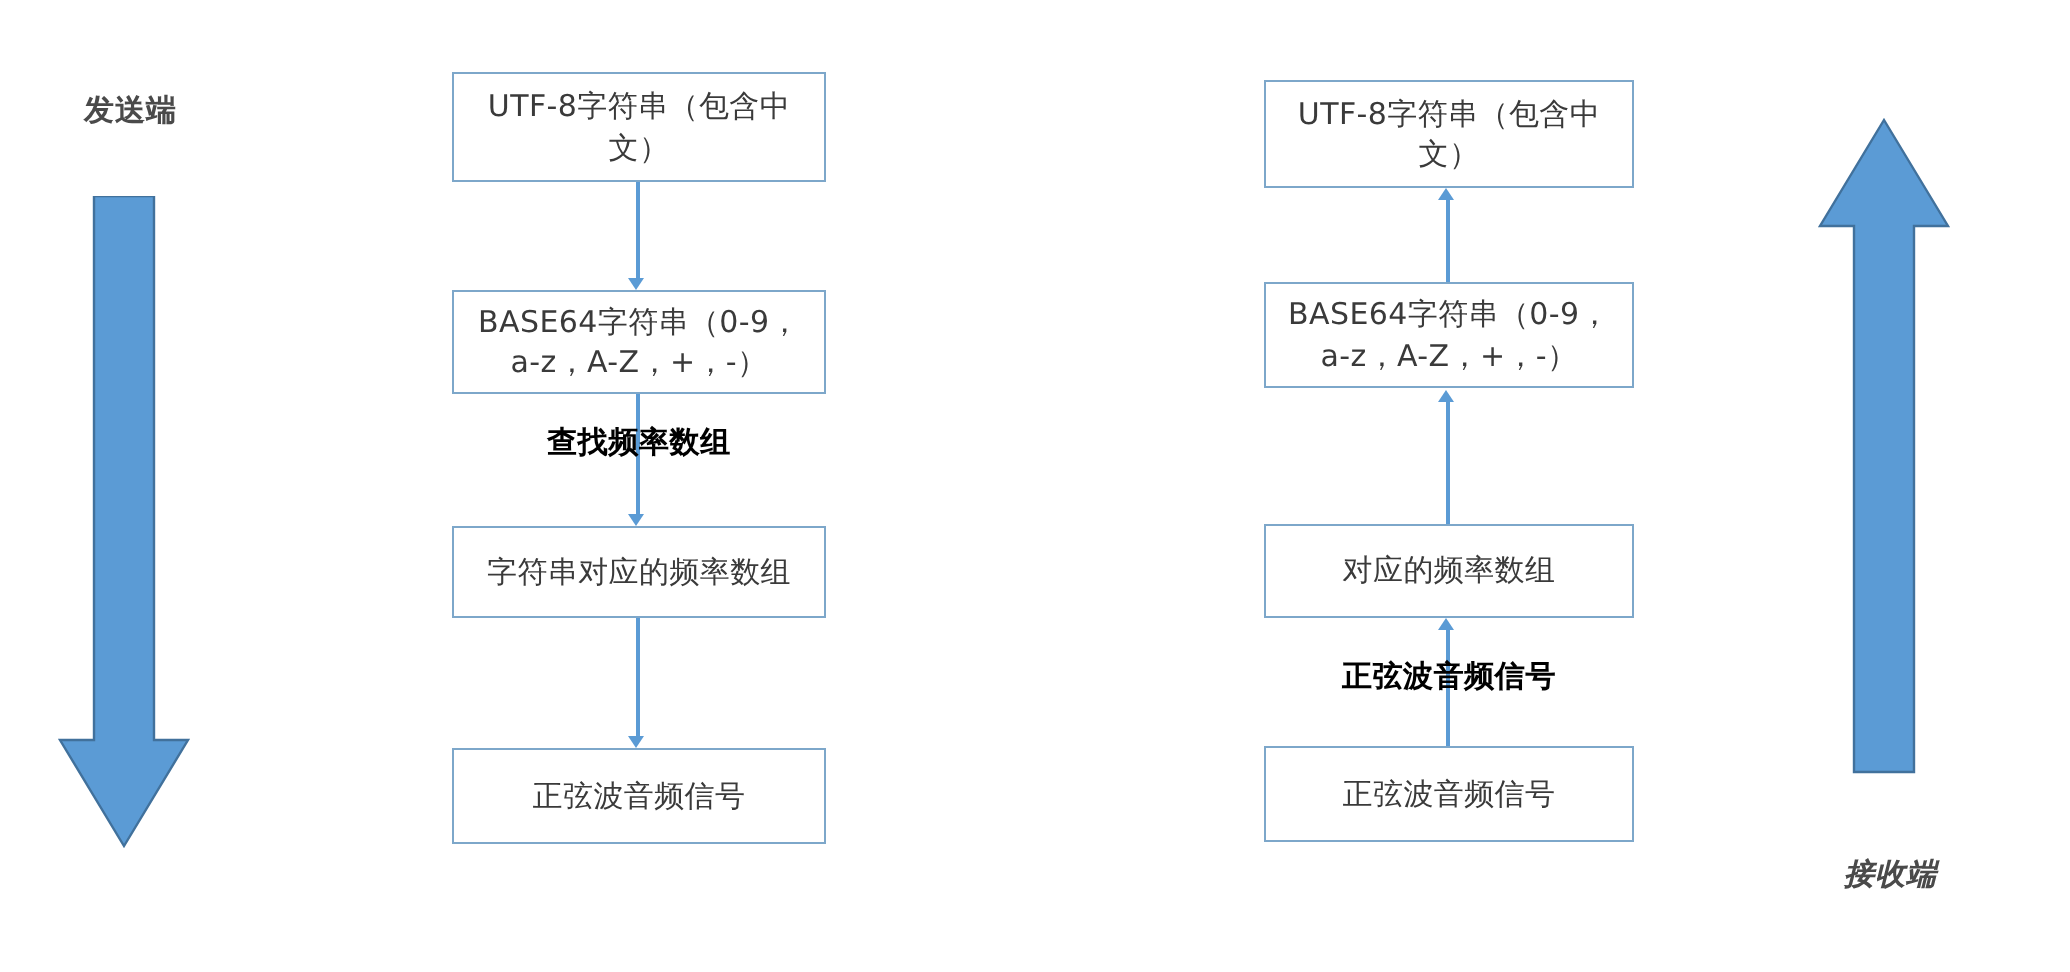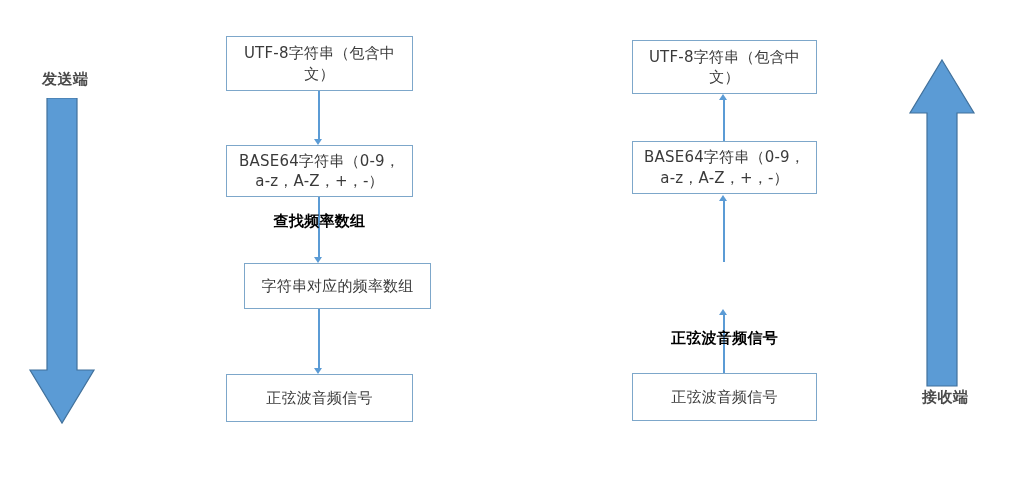--- a/index.html
+++ b/index.html
@@ -76,72 +76,75 @@
     font-size: 15px;
     white-space: nowrap;
     letter-spacing: 0.5px;
   }
 </style>
 </head>
 <body>
 
 <div id="diagram">
 
-  <div class="sidelabel" style="left:42px; top:46px;margin-top:24px;">发送端</div>
+  <div class="sidelabel" style="left:42px; top:46px;">发送端</div>
 
   <div class="bigarrow" style="left:22px; top:98px;">
     <svg width="80" height="330" viewBox="0 0 80 330">
       <polygon points="25,0 55,0 55,272 72,272 40,325 8,272 25,272" fill="#5b9bd5" stroke="#41719c" stroke-width="1.2"></polygon>
     </svg>
   </div>
 
   <div class="node" style="left:226px; top:36px; width:187px; height:55px;">
     <span class="txt">UTF-8字符串（包含中文）</span>
   </div>
 
   <div class="node" style="left:226px; top:145px; width:187px; height:52px;">
     <span class="txt">BASE64字符串（0-9，a-z，A-Z，+，-）</span>
   </div>
 
-  <div class="node" style="left:226px; top:263px; width:187px; height:46px;margin-left:18px;">
+  <div class="node" style="left:226px; top:263px; width:187px; height:46px;">
     <span class="txt">字符串对应的频率数组</span>
   </div>
 
   <div class="node" style="left:226px; top:374px; width:187px; height:48px;">
     <span class="txt">正弦波音频信号</span>
   </div>
 
   <div class="conn" style="left:318px; top:91px; height:48px;"></div>
   <div class="arrowhead down" style="left:314px; top:139px;"></div>
 
   <div class="conn" style="left:318px; top:197px; height:60px;"></div>
   <div class="arrowhead down" style="left:314px; top:257px;"></div>
 
   <div class="conn" style="left:318px; top:309px; height:59px;"></div>
   <div class="arrowhead down" style="left:314px; top:368px;"></div>
 
   <div class="caption" style="left:226px; top:212px; width:187px;">查找频率数组</div>
 
 
-  <div class="sidelabel" style="left:922px; top:388px;">接收端</div>
+  <div class="sidelabel" style="left:922px; top:428px;font-style:italic;">接收端</div>
 
   <div class="bigarrow" style="left:902px; top:58px;">
     <svg width="80" height="330" viewBox="0 0 80 330">
       <polygon points="40,2 72,55 55,55 55,328 25,328 25,55 8,55" fill="#5b9bd5" stroke="#41719c" stroke-width="1.2"></polygon>
     </svg>
   </div>
 
   <div class="node" style="left:632px; top:40px; width:185px; height:54px;">
     <span class="txt">UTF-8字符串（包含中文）</span>
   </div>
 
   <div class="node" style="left:632px; top:141px; width:185px; height:53px;">
     <span class="txt">BASE64字符串（0-9，a-z，A-Z，+，-）</span>
   </div>
 
+  <div class="node" style="left:632px; top:262px; width:185px; height:47px;">
+    <span class="txt">对应的频率数组</span>
+  </div>
 
   <div class="node" style="left:632px; top:373px; width:185px; height:48px;">
     <span class="txt">正弦波音频信号</span>
   </div>
 
   <div class="conn" style="left:723px; top:100px; height:41px;"></div>
   <div class="arrowhead up" style="left:719px; top:94px;"></div>
 
   <div class="conn" style="left:723px; top:201px; height:61px;"></div>
   <div class="arrowhead up" style="left:719px; top:195px;"></div>

